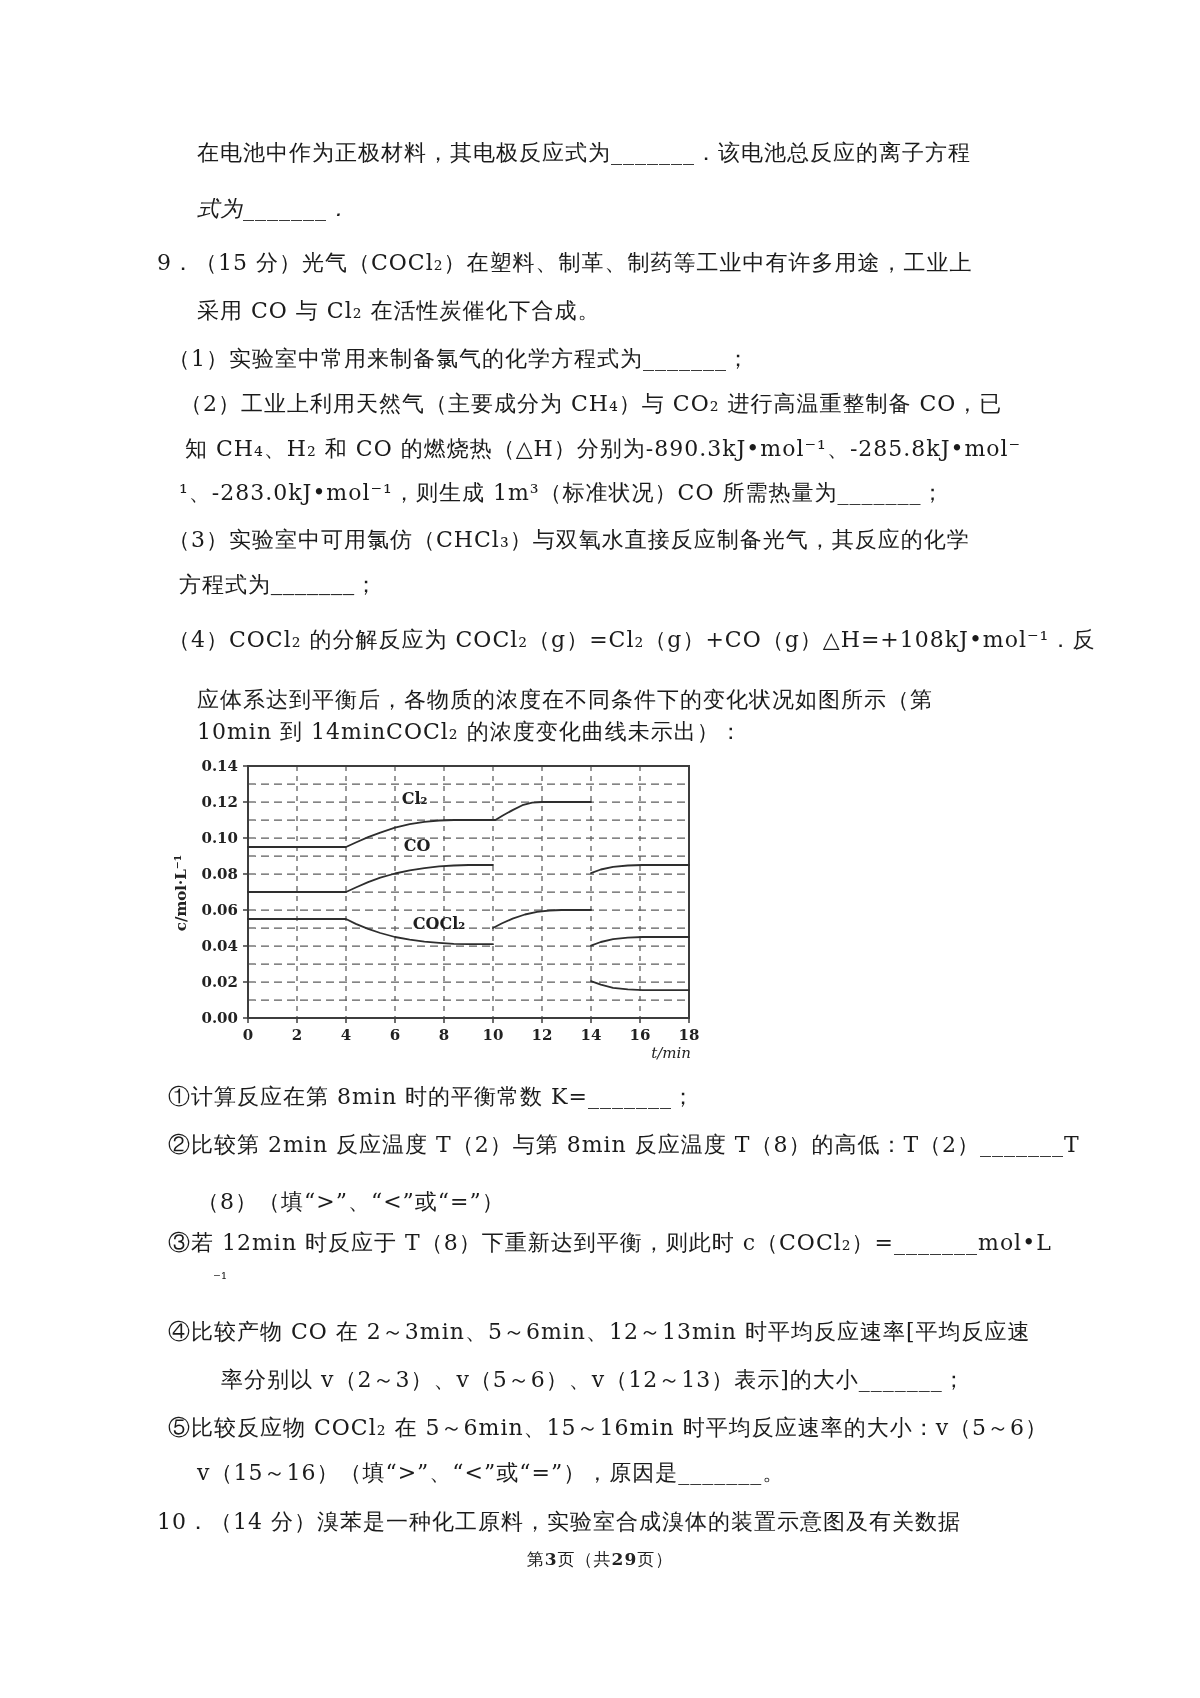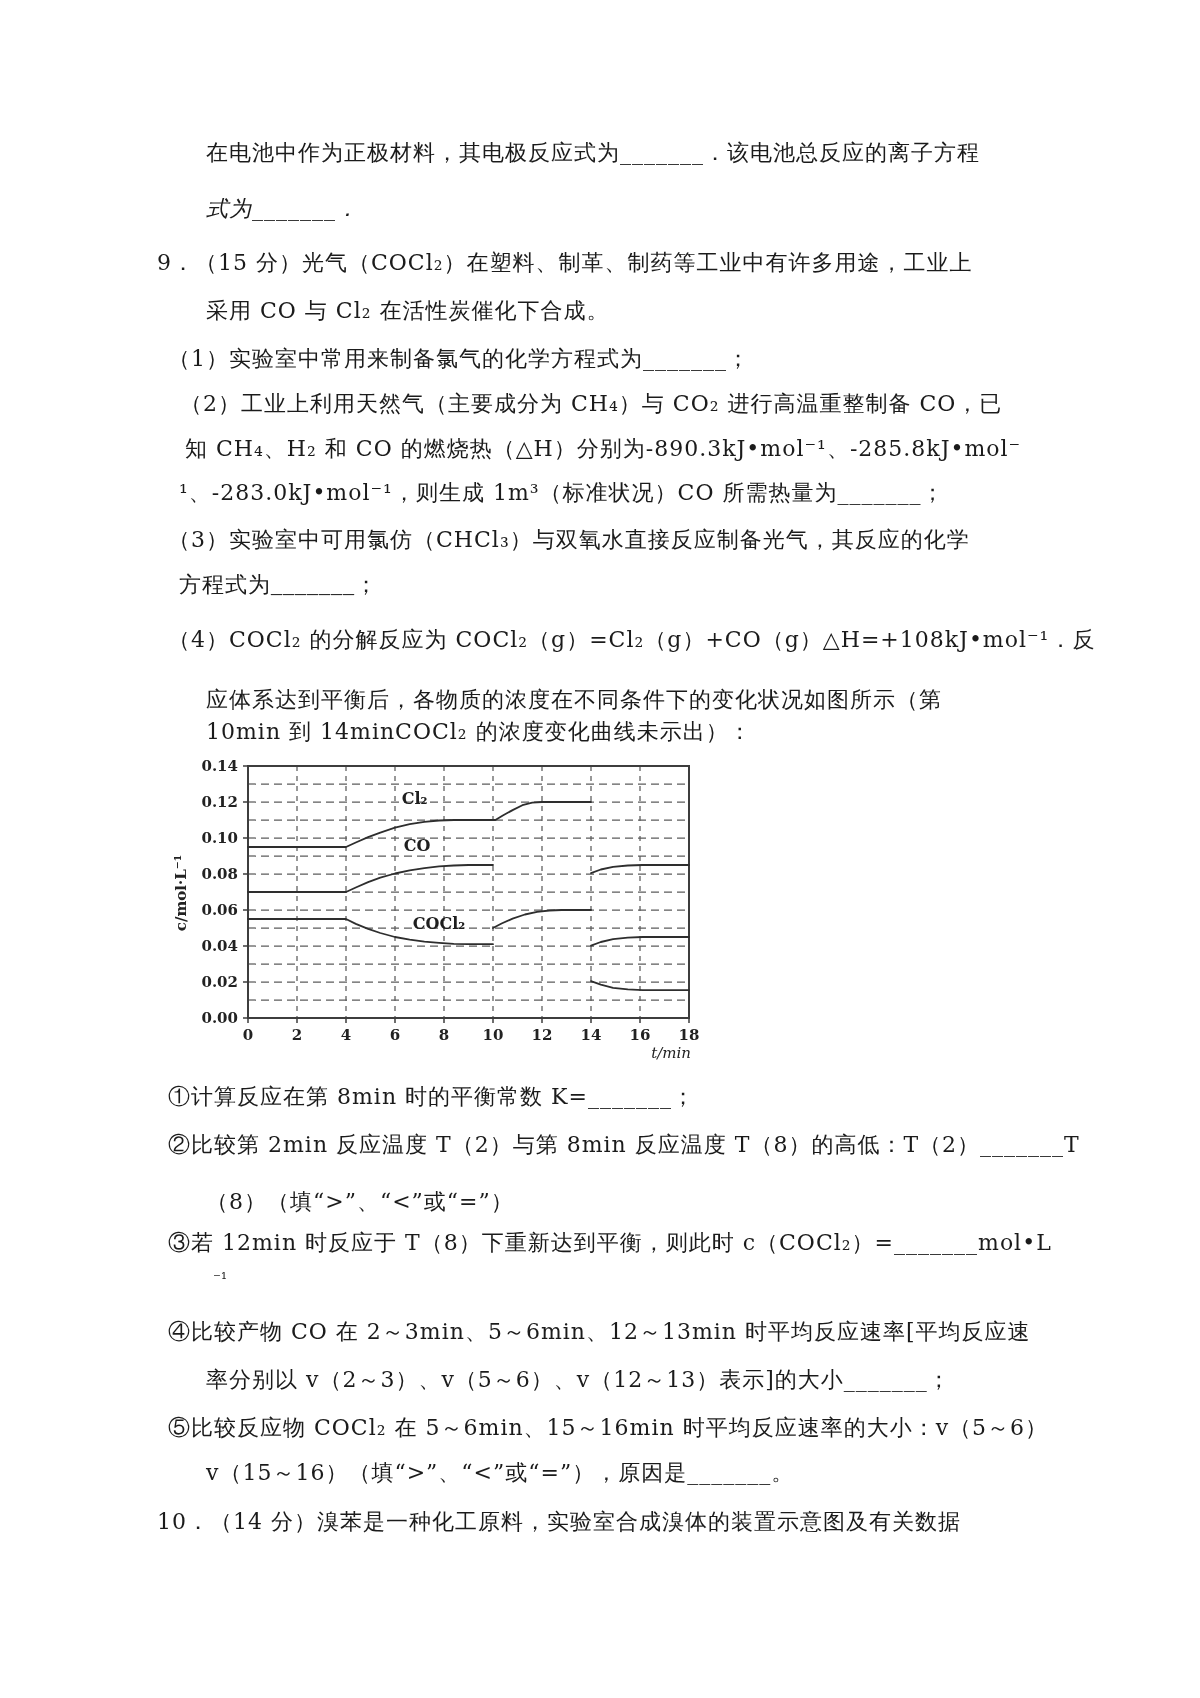--- a/index.html
+++ b/index.html
@@ -9,21 +9,21 @@
     overflow:hidden;
   }
   .page{position:absolute;inset:0;}
   .doc-line{
     position:absolute;white-space:nowrap;font-size:22px;letter-spacing:1px;
     line-height:30px;
   }
   .indent-num{left:157px;}
   .indent-sub{left:168px;}
   .indent-cont{left:179px;}
-  .indent-hang{left:206px;}
+  .indent-hang{left:197px;}
   .indent-foot{left:213px;font-size:15px;letter-spacing:0;}
   .chart-figure{position:absolute;left:140px;top:745px;width:580px;height:330px;margin:0;}
   .page-footer{
     position:absolute;top:1548px;left:0;width:100%;text-align:center;
     font-size:17px;letter-spacing:1px;color:#222;
   }
   .page-footer b{font-weight:bold;}
   svg text{font-family:"DejaVu Serif","Liberation Serif",serif;}
 </style>
 </head>
@@ -43,21 +43,21 @@
       <div class="doc-line indent-cont" style="top: 570px; font-family: Liberation Serif, serif;">方程式为_______；</div>
       <div class="doc-line indent-sub" style="top: 625px;">（4）COCl₂ 的分解反应为 COCl₂（g）=Cl₂（g）+CO（g）△H=+108kJ•mol⁻¹．反</div>
       <div class="doc-line indent-hang" style="top: 672px; margin-top: 13px;">应体系达到平衡后，各物质的浓度在不同条件下的变化状况如图所示（第</div>
       <div class="doc-line indent-hang" style="top: 717px;">10min 到 14minCOCl₂ 的浓度变化曲线未示出）：</div>
       <div class="doc-line indent-sub" style="top: 1082px;">①计算反应在第 8min 时的平衡常数 K=_______；</div>
       <div class="doc-line indent-sub" style="top: 1130px;">②比较第 2min 反应温度 T（2）与第 8min 反应温度 T（8）的高低：T（2）_______T</div>
       <div class="doc-line indent-hang" style="top: 1177px; margin-top: 10px;">（8）（填“&gt;”、“&lt;”或“=”）</div>
       <div class="doc-line indent-sub" style="top: 1228px;">③若 12min 时反应于 T（8）下重新达到平衡，则此时 c（COCl₂）=_______mol•L</div>
       <div class="doc-line indent-foot" style="top: 1264px;">⁻¹</div>
       <div class="doc-line indent-sub" style="top: 1317px;">④比较产物 CO 在 2～3min、5～6min、12～13min 时平均反应速率[平均反应速</div>
-      <div class="doc-line indent-hang" style="top: 1365px;">率分别以 v（2～3）、v（5～6）、v（12～13）表示]的大小_______；</div>
+      <div class="doc-line indent-hang" style="top: 1365px; margin-left: 24px;">率分别以 v（2～3）、v（5～6）、v（12～13）表示]的大小_______；</div>
       <div class="doc-line indent-sub" style="top: 1413px;">⑤比较反应物 COCl₂ 在 5～6min、15～16min 时平均反应速率的大小：v（5～6）</div>
       <div class="doc-line indent-hang" style="top: 1458px;">v（15～16）（填“&gt;”、“&lt;”或“=”），原因是_______。</div>
       <div class="doc-line indent-num" style="top: 1507px;">10．（14 分）溴苯是一种化工原料，实验室合成溴体的装置示意图及有关数据</div>
     </div>
 
   <figure class="chart-figure">
     <svg id="chart-svg" width="580" height="330" viewBox="0 0 580 330">
         <line x1="108" y1="255" x2="549" y2="255" stroke="#5c5c5c" stroke-width="1.25" stroke-dasharray="8 5"></line>
         <line x1="108" y1="237" x2="549" y2="237" stroke="#5c5c5c" stroke-width="1.25" stroke-dasharray="8 5"></line>
         <line x1="108" y1="219" x2="549" y2="219" stroke="#5c5c5c" stroke-width="1.25" stroke-dasharray="8 5"></line>
@@ -124,13 +124,14 @@
         <path d="M108.0 147.0 L206.0 147.0 L215.8 142.5 L228.1 137.1 L240.3 132.6 L255.0 128.5 L269.7 125.4 L284.4 123.1 L299.1 121.4 L313.8 120.5 L328.5 120.0 L353.0 120.0" fill="none" stroke="#2e2e2e" stroke-width="1.8" stroke-linejoin="round" stroke-linecap="round"></path>
         <path d="M353.0 183.0 L361.6 178.5 L372.6 173.6 L384.9 169.5 L397.1 166.8 L409.4 165.5 L421.6 165.0 L451.0 165.0" fill="none" stroke="#2e2e2e" stroke-width="1.8" stroke-linejoin="round" stroke-linecap="round"></path>
         <path d="M451.0 200.6 L460.8 197.0 L473.1 194.2 L487.8 192.7 L502.5 192.0 L549.0 192.0" fill="none" stroke="#2e2e2e" stroke-width="1.8" stroke-linejoin="round" stroke-linecap="round"></path>
         <text x="277.05" y="106.1" text-anchor="middle" font-size="16" font-weight="bold" fill="#1e1e1e">CO</text>
         <path d="M108.0 174.0 L206.0 174.0 L215.8 178.9 L228.1 183.9 L240.3 188.0 L255.0 192.0 L269.7 194.7 L284.4 196.7 L299.1 197.9 L313.8 198.8 L328.5 199.2 L353.0 199.2" fill="none" stroke="#2e2e2e" stroke-width="1.8" stroke-linejoin="round" stroke-linecap="round"></path>
         <path d="M451.0 236.1 L460.8 239.7 L473.1 242.8 L487.8 244.4 L502.5 245.1 L549.0 245.1" fill="none" stroke="#2e2e2e" stroke-width="1.8" stroke-linejoin="round" stroke-linecap="round"></path>
         <text x="299.1" y="183.5" text-anchor="middle" font-size="16" font-weight="bold" fill="#1e1e1e">COCl₂</text>
       </svg>
   </figure>
 
+  <div class="page-footer"><span>第</span><b>3</b><span>页（共</span><b>29</b><span>页）</span></div>
 </div>
 
 </body></html>

